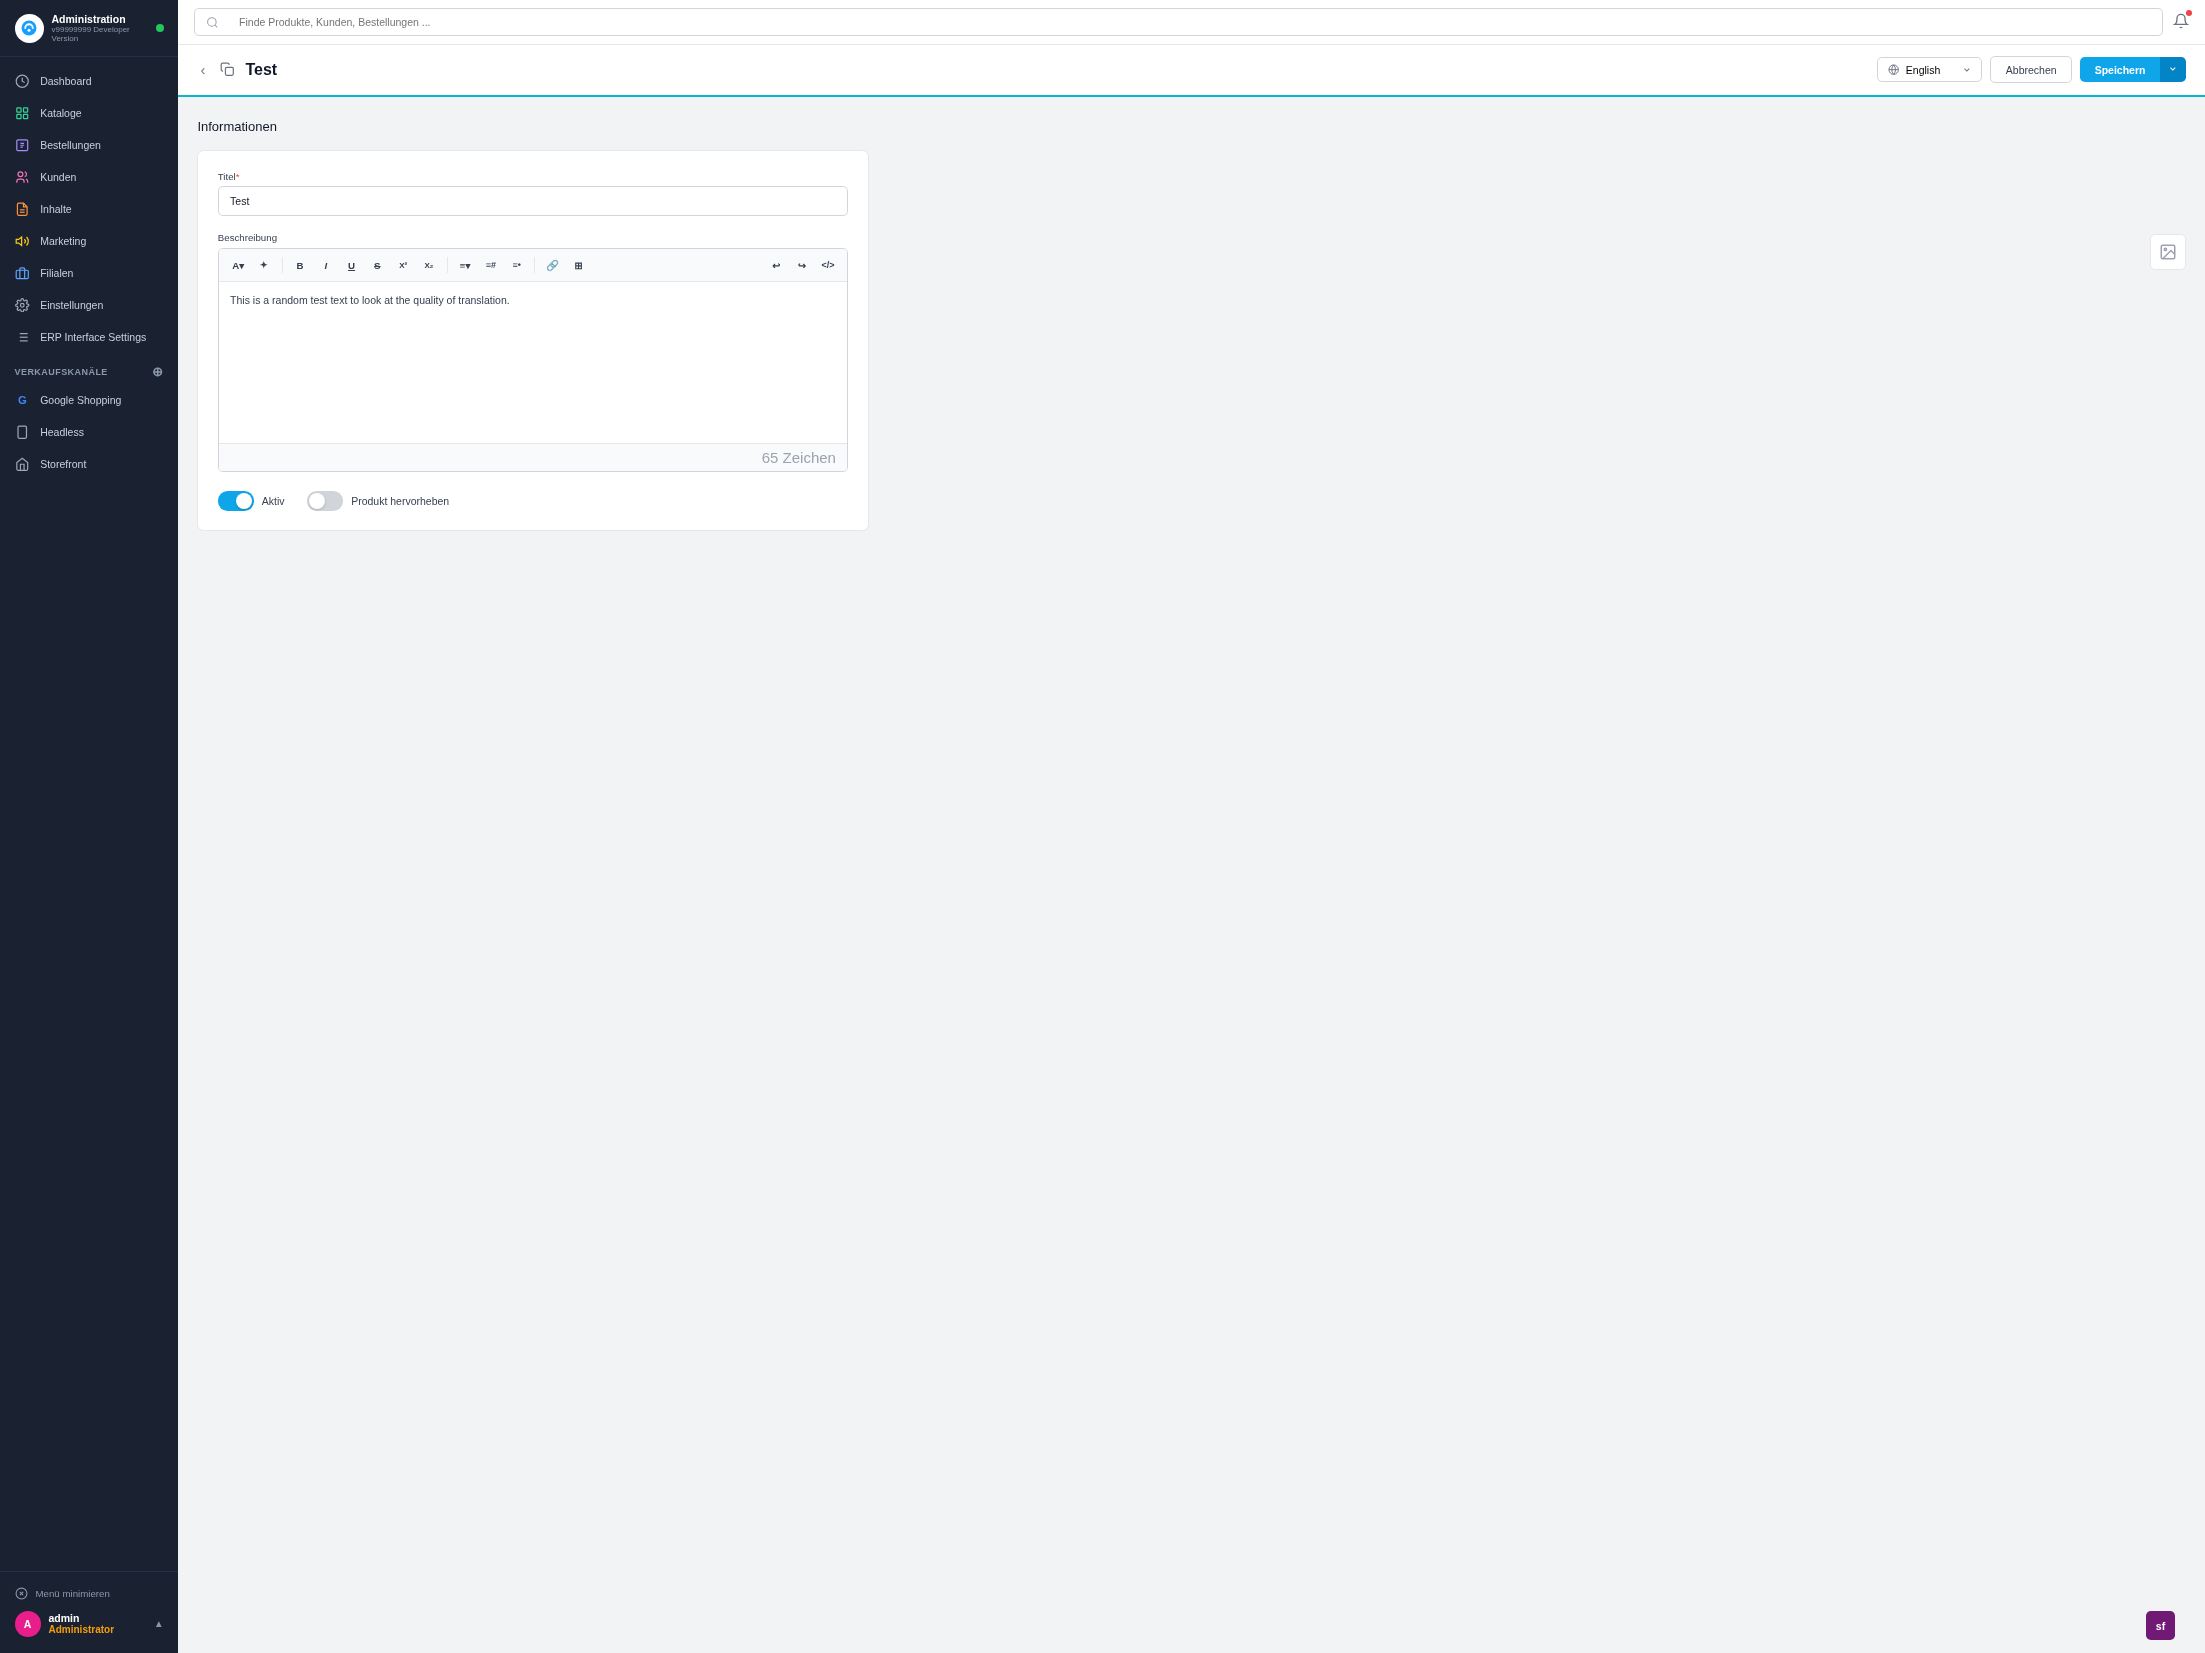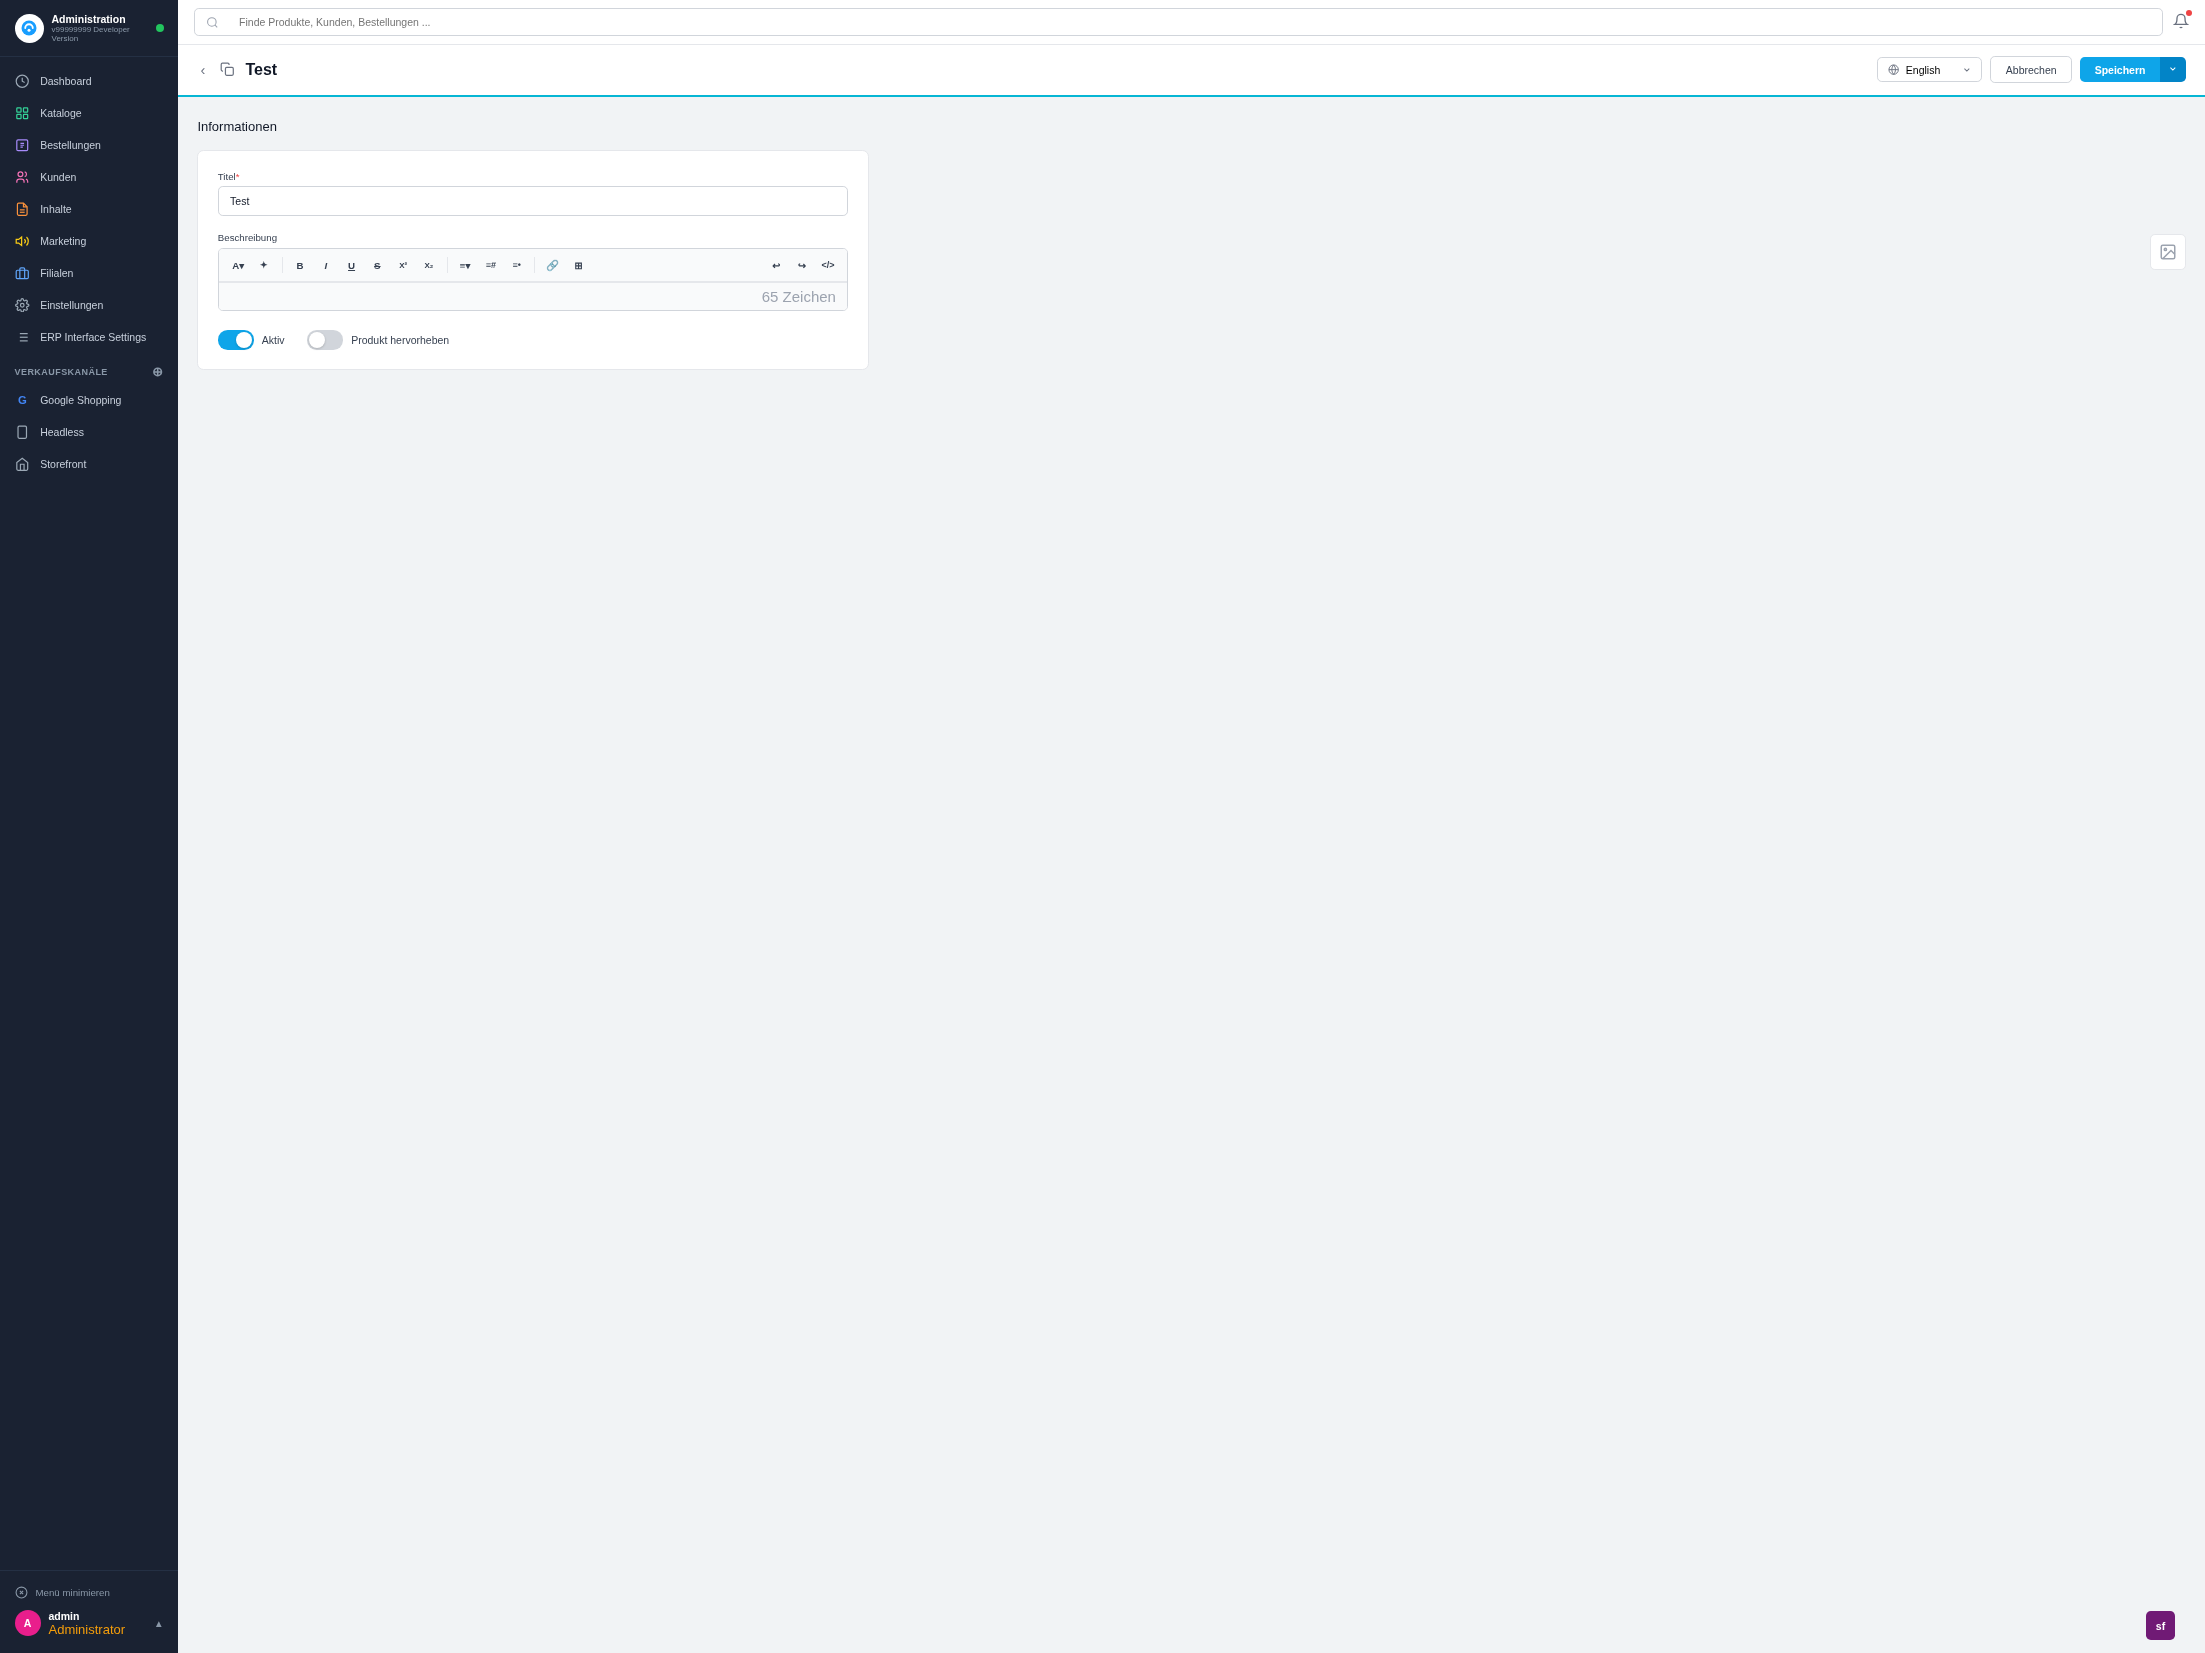--- a/index.html
+++ b/index.html
@@ -92,21 +92,21 @@
       display: flex;
       align-items: center;
       justify-content: center;
       color: #fff;
       font-size: 10.5px;
       font-weight: 700;
       flex-shrink: 0;
     }
     .user-info { flex: 1; }
     .user-name { font-size: 10.5px; color: #fff; font-weight: 600; }
-    .user-role { font-size: 13px; color: #f59e0b; }
+    .user-role { font-size: 10px; color: #f59e0b; font-weight: bold; }
     .chevron-icon { color: #8a98a8; font-size: 9.7px; }
 
     
     .main {
       flex: 1;
       display: flex;
       flex-direction: column;
       height: 100vh;
       overflow: hidden;
     }
@@ -667,20 +667,21 @@
                 <button class="toolbar-btn" style="font-size:9px;">≡#</button>
                 <button class="toolbar-btn" style="font-size:9px;">≡•</button>
                 <div class="toolbar-divider"></div>
                 <button class="toolbar-btn" style="font-size:10.5px;">🔗</button>
                 <button class="toolbar-btn">⊞</button>
                 <div style="flex:1"></div>
                 <button class="toolbar-btn">↩</button>
                 <button class="toolbar-btn">↪</button>
                 <button class="toolbar-btn" style="font-size:9px;">&lt;/&gt;</button>
               </div>
+              <div class="editor-content">This is a random test text to look at the quality of translation.</div>
               <div class="editor-footer">65 Zeichen</div>
             </div>
           </div>
 
 
           <div class="toggle-row">
             <div class="toggle-group">
               <div class="toggle on">
                 <div class="toggle-thumb"></div>
               </div>

